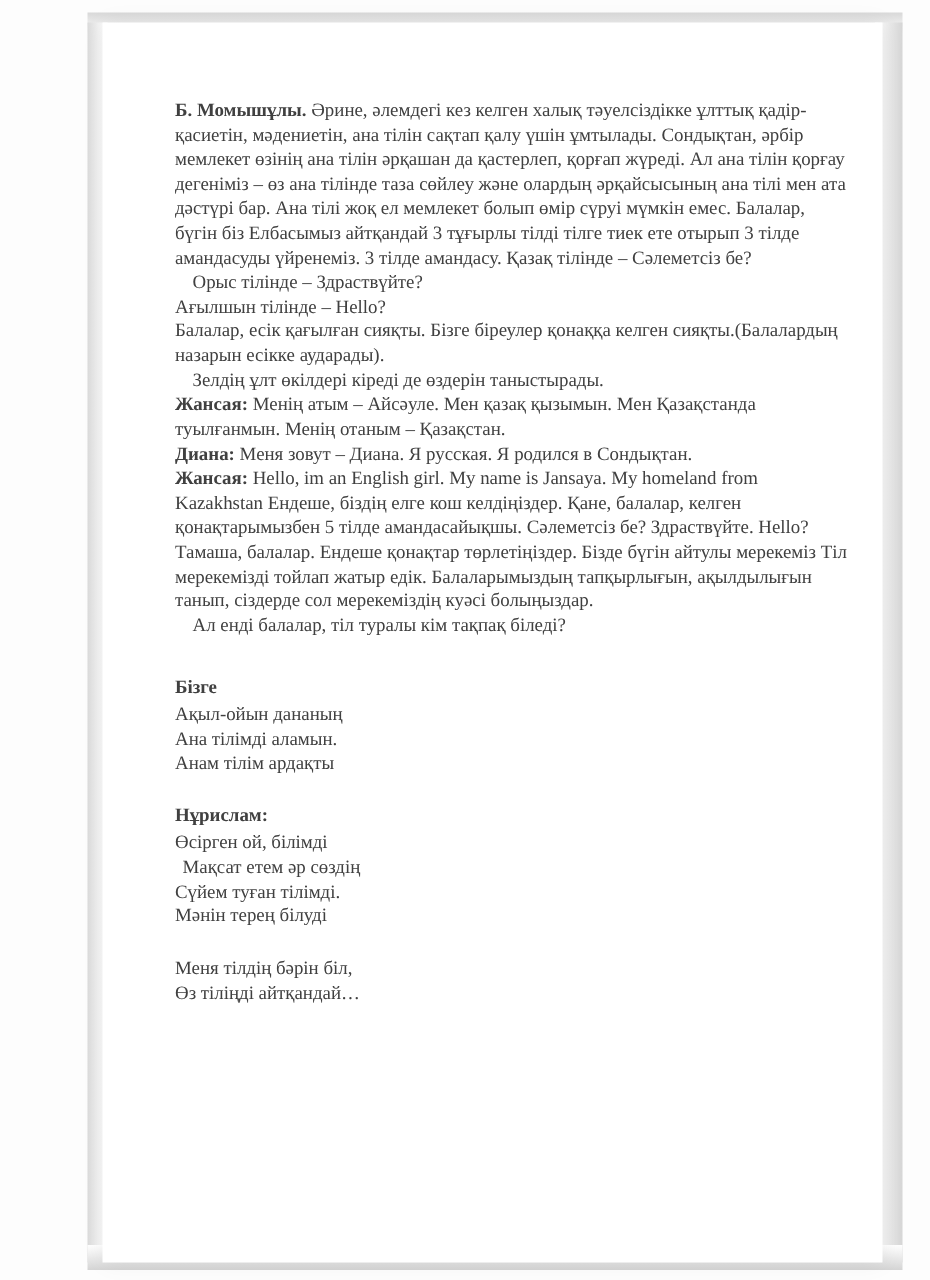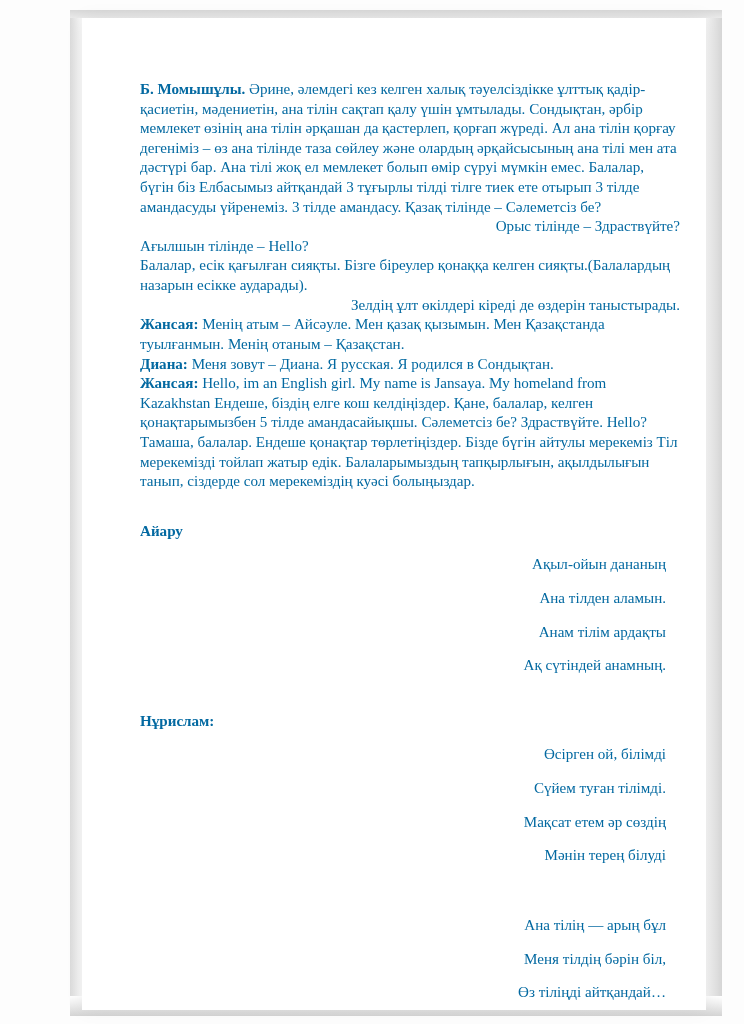--- a/index.html
+++ b/index.html
@@ -55,44 +55,42 @@
     top: 996px;
     width: 652px;
     height: 20px;
     background: linear-gradient(to top, #d4d4d4 0%, #f1f1f1 65%, #ffffff 100%);
   }
   .content {
     position: absolute;
     left: 140px;
     top: 80px;
     width: 540px;
-    color: #0369a1;
+    color: #404040;
     font-size: 15.1px;
     line-height: 1.30;
     text-align: left;
   }
   p {
     margin: 0;
   }
   .indent {
     text-indent: 14px;
-    text-align: right;
   }
   b {
     font-weight: bold;
   }
   .gap-md { height: 22px; }
   .gap-lg { height: 30px; }
   .poem-title {
     font-weight: bold;
     margin-bottom: 2px;
   }
   .poem-line {
-    margin: 14px;
-    text-align: right;
+    margin: 0;
   }
   .poem-line.pad { padding-left: 6px; }
 </style>
 </head>
 <body>
 
 <div id="page">
   <div class="edge-top"></div>
   <div class="edge-left"></div>
   <div class="edge-right"></div>
@@ -130,43 +128,44 @@
     </p>
 
     <p>
       <b>Жансая:</b><span> Hello, im an English girl. My name is Jansaya. My homeland from Kazakhstan Ендеше, біздің елге кош келдіңіздер. Қане, балалар, келген қонақтарымызбен 5 тілде амандасайықшы. Сәлеметсіз бе? Здраствүйте. Hello?</span>
     </p>
 
     <p>
       <span>Тамаша, балалар. Ендеше қонақтар төрлетіңіздер. Бізде бүгін айтулы мерекеміз Тіл мерекемізді тойлап жатыр едік. Балаларымыздың тапқырлығын, ақылдылығын танып, сіздерде сол мерекеміздің куәсі болыңыздар.</span>
     </p>
 
+    <p class="indent">
+      <span>Ал енді балалар, тіл туралы кім тақпақ біледі?</span>
+    </p>
 
     <div class="gap-lg"></div>
 
     <div>
-      <p class="poem-title">Айару</p>
+      <p class="poem-title">Бізге</p>
       <p class="poem-line">Ақыл-ойын дананың</p>
-      <p class="poem-line">Ана тілден аламын.</p>
+      <p class="poem-line">Ана тілімді аламын.</p>
       <p class="poem-line">Анам тілім ардақты</p>
-      <p class="poem-line">Ақ сүтіндей анамның.</p>
     </div>
 
     <div class="gap-md"></div>
 
     <div>
       <p class="poem-title">Нұрислам:</p>
       <p class="poem-line">Өсірген ой, білімді</p>
+      <p class="poem-line pad">Мақсат етем әр сөздің</p>
       <p class="poem-line">Сүйем туған тілімді.</p>
-      <p class="poem-line pad">Мақсат етем әр сөздің</p>
       <p class="poem-line">Мәнін терең білуді</p>
     </div>
 
     <div class="gap-md"></div>
 
     <div>
-      <p class="poem-line">Ана тілің — арың бұл</p>
       <p class="poem-line">Меня тілдің бәрін біл,</p>
       <p class="poem-line">Өз тіліңді айтқандай…</p>
     </div>
 
   </div>
 </div>
 
 </body></html>

